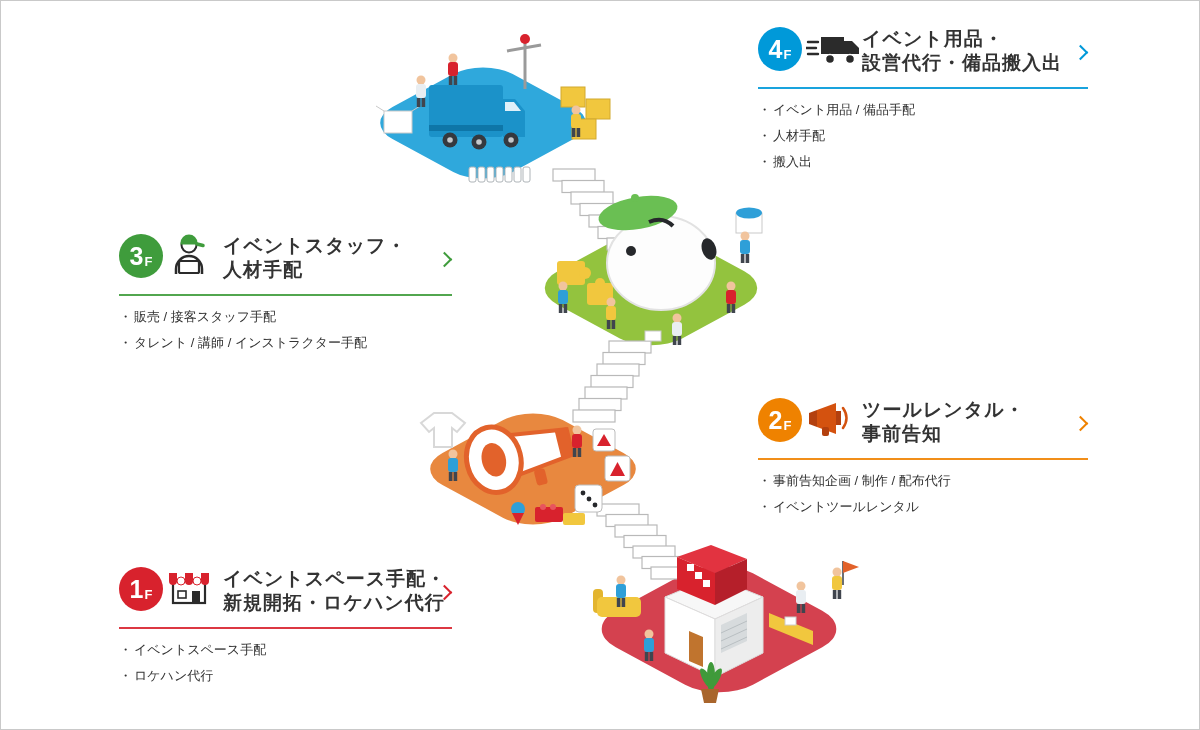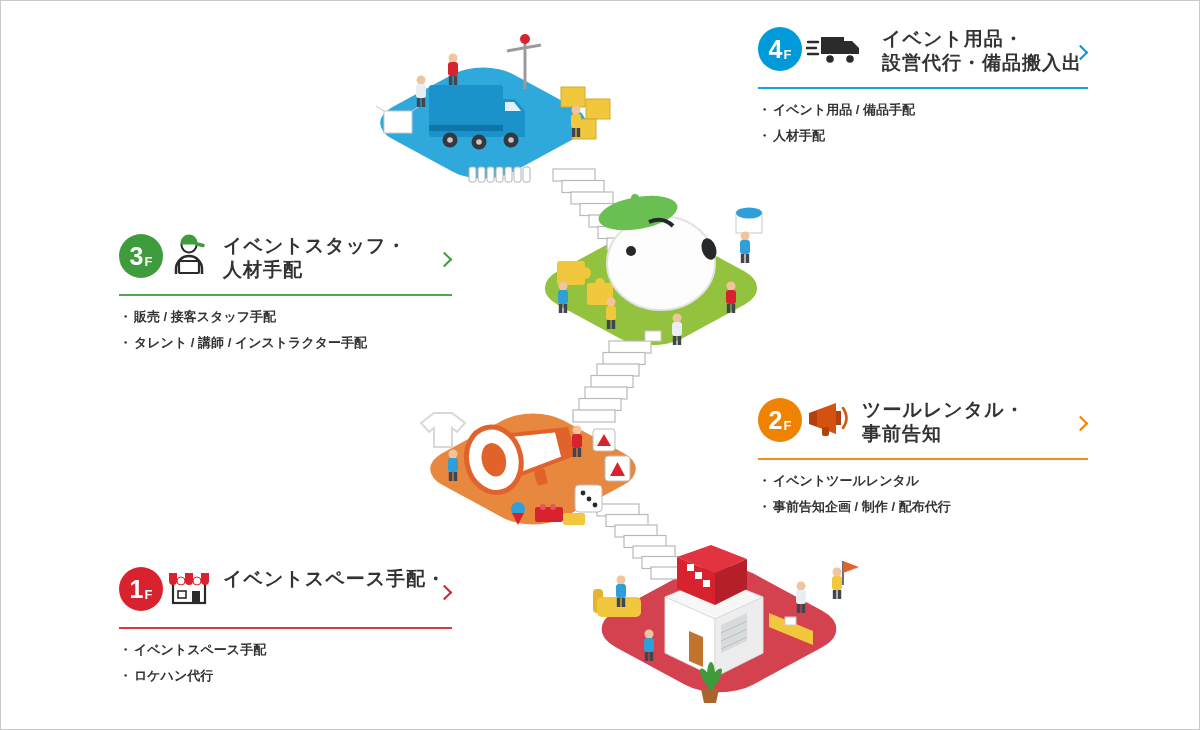--- a/index.html
+++ b/index.html
@@ -15,31 +15,31 @@
     position:absolute;left:0;top:0;width:44px;height:44px;border-radius:50%;
     color:#fff;display:flex;align-items:center;justify-content:center;font-weight:bold;
   }
   .badge-num{font-size:25px;line-height:1;}
   .badge-f{font-size:13px;margin-top:10px;margin-left:1px;}
   .floor-icon{position:absolute;top:2px;}
   .floor-title{
     position:absolute;left:104px;top:0;margin:0;font-size:19px;line-height:24px;
     color:#333;font-weight:700;letter-spacing:1px;white-space:nowrap;
   }
-  .floor-4f .floor-title{left:124px;}
+  .floor-4f .floor-title{left:104px;}
   .floor-4f .floor-icon{left:48px;}
   .floor-3f .floor-icon{left:48px;top:-2px;}
   .floor-2f .floor-icon{left:48px;top:2px;}
   .floor-1f .floor-icon{left:46px;top:-2px;}
   .chev{
     position:absolute;right:2px;top:20px;width:9px;height:9px;
     border-top:2.5px solid;border-right:2.5px solid;transform:rotate(45deg);
   }
   .rule{height:2px;width:100%;opacity:.9;}
-  .floor-items{margin:8px 0 0;padding:0;list-style:none;font-weight:bold;}
+  .floor-items{margin:8px 0 0;padding:0;list-style:none;}
   .floor-items li{font-size:13px;line-height:26px;color:#333;white-space:nowrap;}
   .floor-items li::before{content:"・";margin-right:2px;}
 </style>
 </head>
 <body>
 
 <div class="stage">
 
   <svg class="scene" width="1200" height="730" viewBox="0 0 1200 730" aria-hidden="true">
     <defs>
@@ -231,20 +231,21 @@
       <h2 class="floor-title">
         <span>イベント用品・</span><br>
         <span>設営代行・備品搬入出</span>
       </h2>
       <span class="chev" style="color: rgb(0, 153, 217);"></span>
     </div>
     <div class="rule" style="background: rgb(0, 153, 217);"></div>
     <ul class="floor-items">
       <li>イベント用品 / 備品手配</li>
       <li>人材手配</li>
+      <li>搬入出</li>
     </ul>
   </section>
 
   <section class="floor floor-3f" style="left:118px;top:233px;width:333px;">
     <div class="floor-header">
       <div class="badge" style="background: rgb(63, 156, 60);">
         <span class="badge-num">3</span>
           <span class="badge-f">F</span>
       </div>
       <span class="floor-icon">
@@ -285,22 +286,22 @@
         </svg>
       </span>
       <h2 class="floor-title">
         <span>ツールレンタル・</span><br>
         <span>事前告知</span>
       </h2>
       <span class="chev" style="color: rgb(239, 130, 0);"></span>
     </div>
     <div class="rule" style="background: rgb(239, 130, 0);"></div>
     <ul class="floor-items">
+      <li>事前告知企画 / 制作 / 配布代行</li>
       <li>イベントツールレンタル</li>
-      <li>事前告知企画 / 制作 / 配布代行</li>
     </ul>
   </section>
 
   <section class="floor floor-1f" style="left:118px;top:566px;width:333px;">
     <div class="floor-header">
       <div class="badge" style="background: rgb(216, 34, 45);">
         <span class="badge-num">1</span>
           <span class="badge-f">F</span>
       </div>
       <span class="floor-icon">
@@ -313,20 +314,21 @@
             <circle cx="16" cy="16" r="4" fill="#fff" stroke="#d8222d"></circle>
           <circle cx="24" cy="16" r="4" fill="#d8222d"></circle>
             <circle cx="32" cy="16" r="4" fill="#fff" stroke="#d8222d"></circle>
           <circle cx="40" cy="16" r="4" fill="#d8222d"></circle>
           <rect x="27" y="26" width="8" height="12" fill="#2b2b2b"></rect>
           <rect x="13" y="26" width="8" height="7" fill="#fff" stroke="#2b2b2b" stroke-width="1.6"></rect>
         </svg>
       </span>
       <h2 class="floor-title">
         <span>イベントスペース手配・</span><br>
+        <span>新規開拓・ロケハン代行</span>
       </h2>
       <span class="chev" style="color: rgb(216, 34, 45);"></span>
     </div>
     <div class="rule" style="background: rgb(216, 34, 45);"></div>
     <ul class="floor-items">
       <li>イベントスペース手配</li>
       <li>ロケハン代行</li>
     </ul>
   </section>
 

